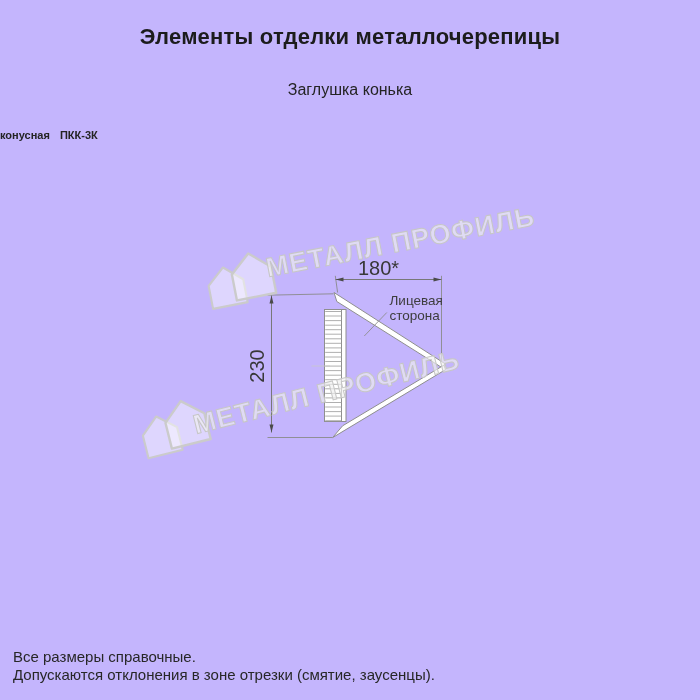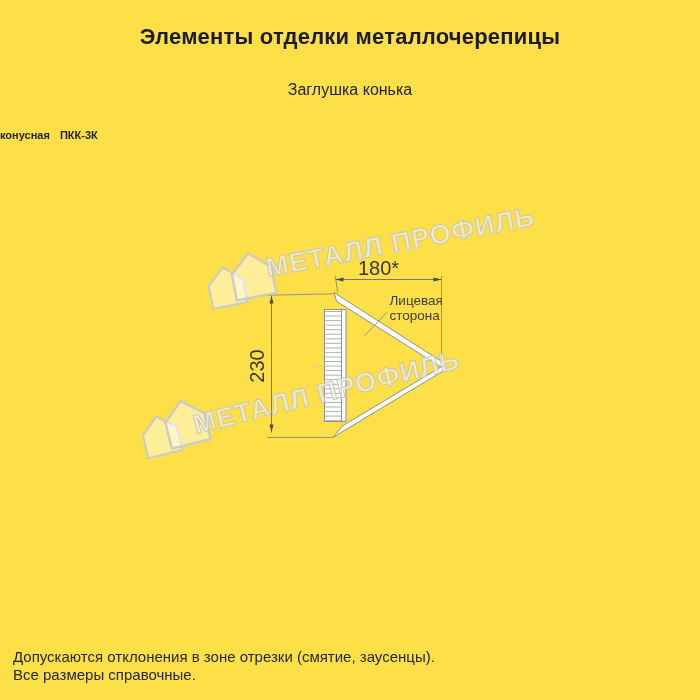--- a/index.html
+++ b/index.html
@@ -5,21 +5,21 @@
   html, body {
     margin: 0;
     padding: 0;
     background: #ffffff;
     font-family: "Liberation Sans", "DejaVu Sans", sans-serif;
   }
   .page {
     position: relative;
     width: 700px;
     height: 700px;
-    background: #fde047;
+    background: #c4b5fd;
     overflow: hidden;
   }
   .doc-title {
     position: absolute;
     top: 24px;
     left: 0;
     width: 700px;
     text-align: center;
     font-size: 22px;
     font-weight: bold;
@@ -140,17 +140,17 @@
     <g>
       <g transform="translate(137,412) rotate(-14)" stroke="#cbcbcb" stroke-width="2.4" fill="rgba(255,255,255,0.45)" stroke-linejoin="round">
         <path transform="translate(0,9) scale(0.88)" d="M0 17.5 L20 0 L40 17.5 L40 44 L0 44 Z"></path>
         <path transform="translate(25,0)" d="M0 17.5 L20 0 L40 17.5 L40 44 L0 44 Z"></path>
       </g>
       <text class="wm-text" x="196" y="434" transform="rotate(-14 196 434)">МЕТАЛЛ ПРОФИЛЬ</text>
     </g>
   </svg>
 
   <div class="footer-notes">
+    <div>Все размеры справочные.</div>
     <div>Допускаются отклонения в зоне отрезки (смятие, заусенцы).</div>
-    <div>Все размеры справочные.</div>
   </div>
 
 </div>
 
 </body></html>

